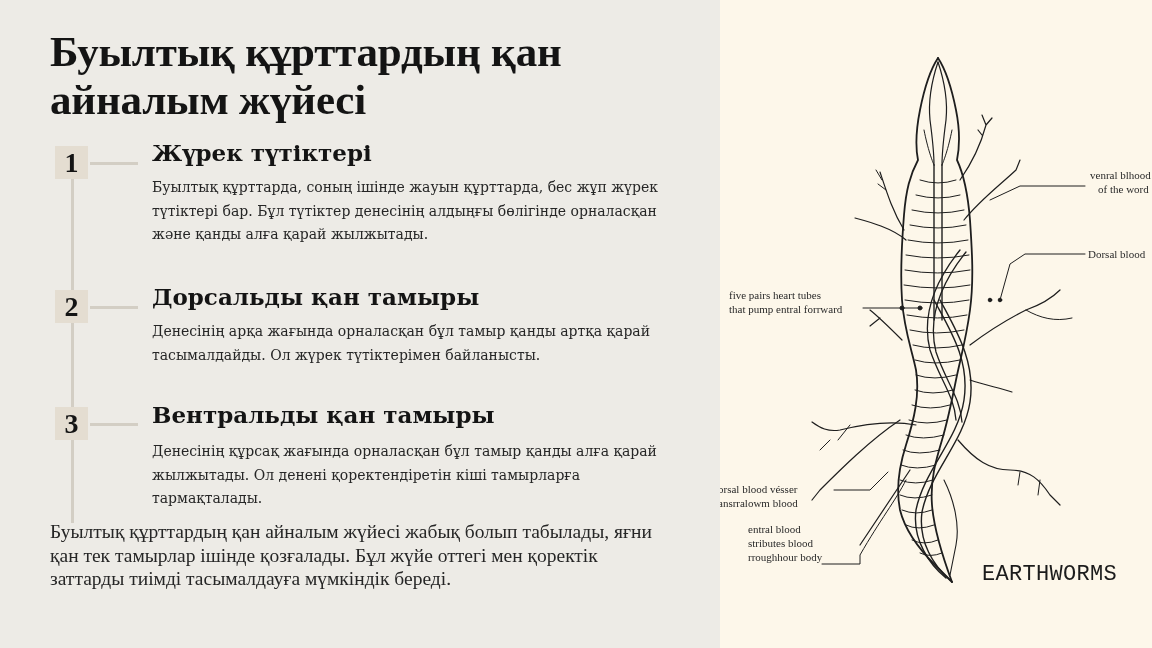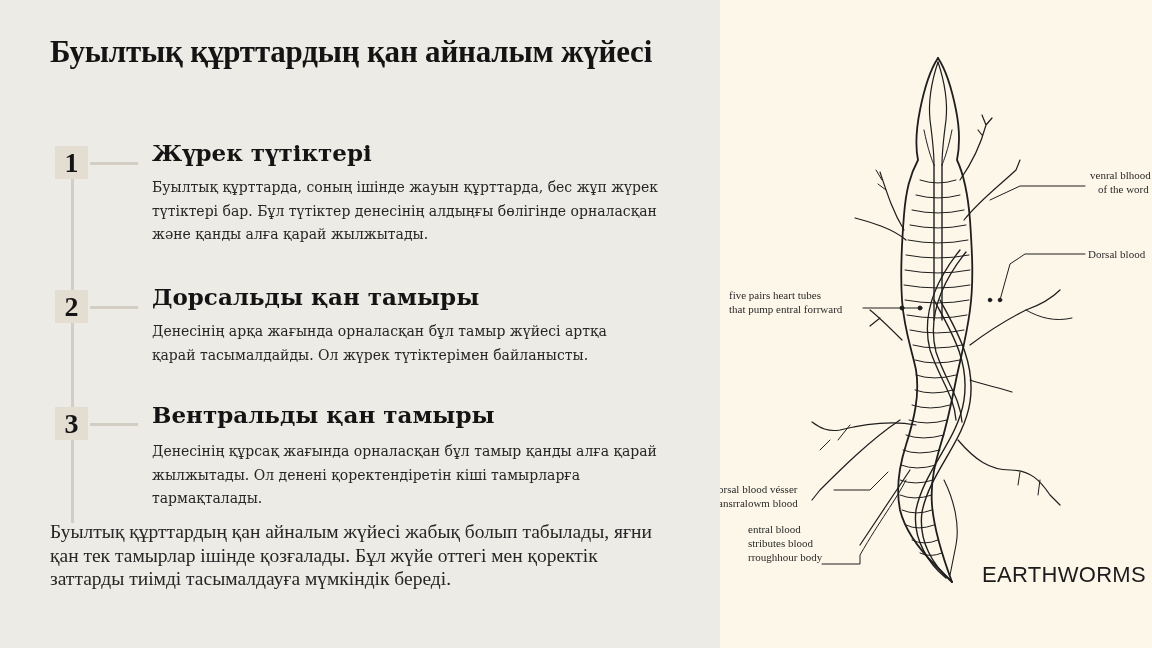--- a/index.html
+++ b/index.html
@@ -13,21 +13,21 @@
     position: absolute; left: 0; top: 0; width: 720px; height: 648px;
     background: #edebe6;
   }
   .right-panel {
     position: absolute; left: 720px; top: 0; width: 432px; height: 648px;
     background: #fdf7ea; overflow: hidden;
   }
   .title {
     position: absolute; left: 50px; top: 28px; width: 640px;
     font-family: "Liberation Serif", "DejaVu Serif", serif;
-    font-weight: bold; font-size: 31px; line-height: 48px;
+    font-weight: bold; font-size: 43px; line-height: 48px;
     color: #141414; margin: 0; letter-spacing: -0.2px;
   }
   .timeline-line {
     position: absolute; left: 71px; top: 168px; width: 3px; height: 355px;
     background: #d3cec4;
   }
   .step { position: absolute; left: 0; width: 720px; }
   .badge {
     position: absolute; left: 55px; width: 33px; height: 33px;
     background: #e4ddd1;
@@ -53,21 +53,21 @@
     font-family: "Liberation Serif", "DejaVu Serif", serif;
     font-size: 19.5px; line-height: 23.5px; color: #262626;
   }
   .diagram-svg { position: absolute; left: 0; top: 0; }
   .label {
     position: absolute; font-family: "Liberation Serif", serif;
     font-size: 11px; line-height: 14px; color: #2a2a2a; white-space: nowrap;
   }
   .diagram-title {
     position: absolute; left: 262px; top: 562px;
-    font-family: Liberation Sans, sans-serif; font-size: 22px; letter-spacing: 0.3px;
+    font-family: Liberation Mono, monospace; font-size: 22px; letter-spacing: 0.3px;
     color: #1c1c1c; white-space: nowrap;
   }
 </style>
 </head>
 <body>
 
 <div class="left-panel">
   <h1 class="title">Буылтық құрттардың қан айналым жүйесі</h1>
 
   <div class="timeline-line"></div>
@@ -76,21 +76,21 @@
     <div class="badge" style="top:146px">1</div>
     <div class="connector" style="top:162px"></div>
     <div class="step-title" style="top:139px">Жүрек түтіктері</div>
     <div class="step-desc" style="top:176px; width:512px">Буылтық құрттарда, соның ішінде жауын құрттарда, бес жұп жүрек түтіктері бар. Бұл түтіктер денесінің алдыңғы бөлігінде орналасқан және қанды алға қарай жылжытады.</div>
   </div>
 
   <div class="step" style="top:0">
     <div class="badge" style="top:290px">2</div>
     <div class="connector" style="top:306px"></div>
     <div class="step-title" style="top:283px">Дорсальды қан тамыры</div>
-    <div class="step-desc" style="top:320px; width:500px">Денесінің арқа жағында орналасқан бұл тамыр жүйесі артқа қарай тасымалдайды. Ол жүрек түтіктерімен байланысты.</div>
+    <div class="step-desc" style="top:320px; width:500px">Денесінің арқа жағында орналасқан бұл тамыр қанды артқа қарай тасымалдайды. Ол жүрек түтіктерімен байланысты.</div>
   </div>
 
   <div class="step" style="top:0">
     <div class="badge" style="top:407px">3</div>
     <div class="connector" style="top:423px"></div>
     <div class="step-title" style="top:401px">Вентральды қан тамыры</div>
     <div class="step-desc" style="top:440px; width:515px">Денесінің құрсақ жағында орналасқан бұл тамыр қанды алға қарай жылжытады. Ол денені қоректендіретін кіші тамырларға тармақталады.</div>
   </div>
 
   <div class="summary">Буылтық құрттардың қан айналым жүйесі жабық болып табылады, яғни қан тек тамырлар ішінде қозғалады. Бұл жүйе оттегі мен қоректік заттарды тиімді тасымалдауға мүмкіндік береді.</div>

